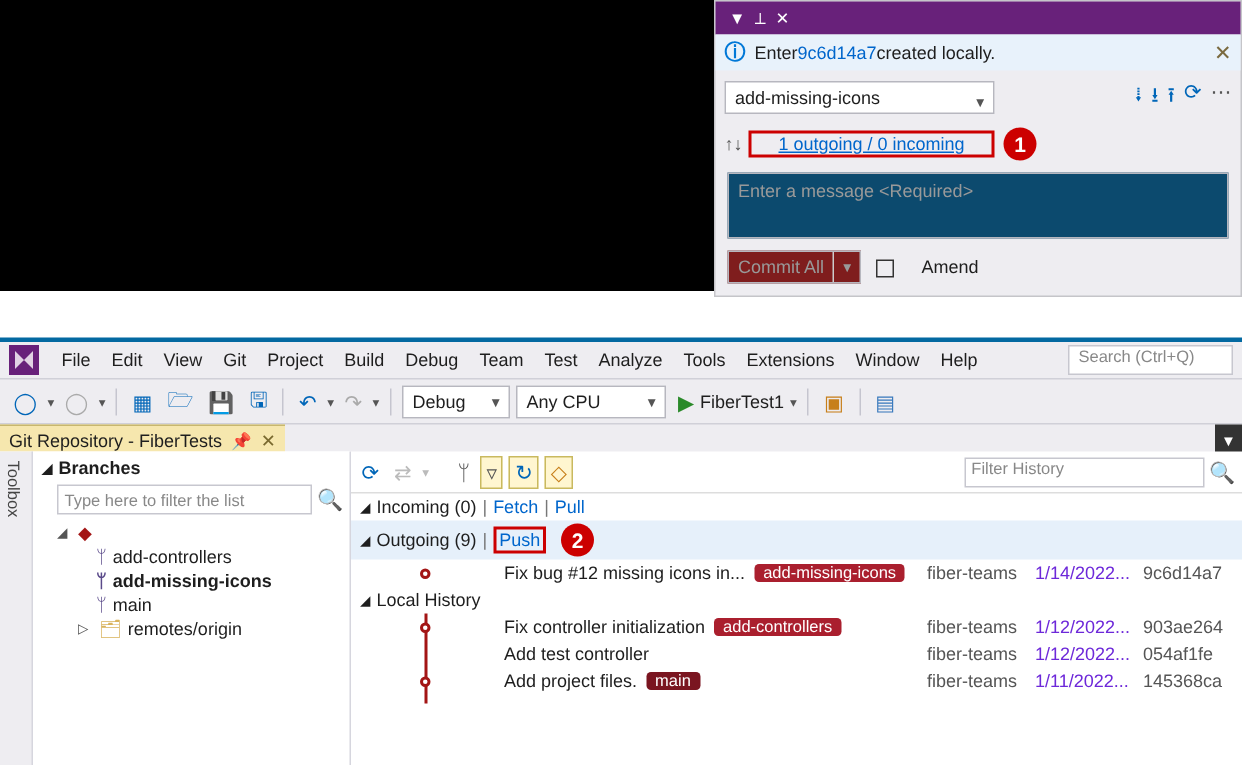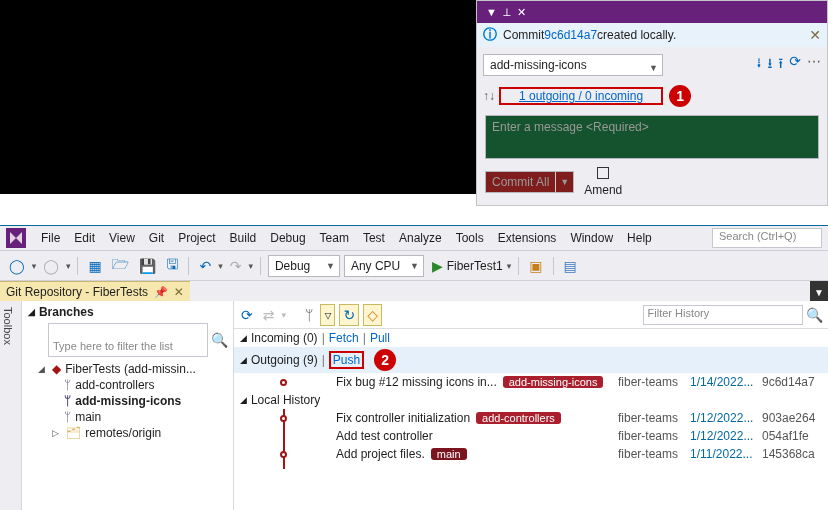--- a/index.html
+++ b/index.html
@@ -14,29 +14,29 @@
   .info-close { margin-left:auto; color:#7a6a3f; cursor:pointer; font-size:14px; }
   .branch-row { display:flex; align-items:center; padding:6px; }
   .branch-box { border:1px solid #b7b7bf; background:#fff; height:22px; line-height:20px; padding:0 6px; width:180px; position:relative; }
   .branch-dd { position:absolute; right:4px; top:3px; font-size:9px; color:#555; }
   .br-icons { margin-left:auto; display:flex; gap:6px; }
   .br-icons span { color:#0066b8; font-size:14px; cursor:pointer; }
   .outgoing-row { display:flex; align-items:center; padding:2px 6px 6px 6px; }
   .outgoing-row .swap { color:#555; font-size:12px; margin-right:4px; }
   .outgoing-link { color:#0066cc; text-decoration:underline; border:2px solid #c00; padding:0 18px; }
   .callout { background:#c00; color:#fff; border-radius:50%; width:22px; height:22px; display:inline-flex; align-items:center; justify-content:center; font-weight:bold; margin-left:6px; font-size:14px; }
-  .msg-box { margin:2px 8px 8px 8px; border:1px solid #b7b7bf; background:#14532d; height:44px; padding:4px 6px; color:#999; font-size:12px; }
+  .msg-box { margin:2px 8px 8px 8px; border:1px solid #b7b7bf; background:#0c4a6e; height:44px; padding:4px 6px; color:#999; font-size:12px; }
   .commit-row { display:flex; align-items:center; padding:0 8px 8px 8px; gap:10px; }
   .commit-btn { border:1px solid #b7b7bf; background:#7f1d1d; color:#999; height:22px; display:flex; align-items:center; }
   .commit-btn .lbl { padding:0 6px; border-right:1px solid #ccc; height:100%; display:flex; align-items:center; }
   .commit-btn .dd { padding:0 4px; font-size:9px; }
-  .amend { display:flex; align-items:center; gap:4px;flex-direction:column; }
+  .amend { display:flex; align-items:flex-end; gap:18px; }
   .amend .cb { width:12px; height:12px; border:1px solid #333; display:inline-block; }
 
-  .menu-region { position:absolute; left:0; top:225px; width:828px; border-top:1px solid #0369a1; }
+  .menu-region { position:absolute; left:0; top:225px; width:828px; border-top:3px solid #0369a1; }
   .menubar { display:flex; align-items:center; height:24px; padding:0 6px; background:#eeedf1; }
   .vs-logo { width:20px; height:20px; background:#68217a; margin-right:8px; position:relative; }
   .vs-logo::after { content:""; position:absolute; left:4px; top:4px; width:12px; height:12px; background:#fff; clip-path: polygon(0 100%, 100% 0, 100% 100%, 0 0); opacity:0.8; }
   .menubar .mi { padding:0 7px; cursor:pointer; }
   .search { margin-left:auto; border:1px solid #c7c7cf; background:#fff; height:20px; padding:1px 6px; color:#888; width:110px; font-size:11px; }
 
   .toolbar { display:flex; align-items:center; height:30px; background:#eeedf1; padding:0 6px; gap:4px; border-top:1px solid #d0d0d8; }
   .tb-btn { padding:2px 3px; color:#0066b8; cursor:pointer; font-size:14px; }
   .tb-sep { width:1px; height:18px; background:#c5c5cf; margin:0 3px; }
   .tb-dd { font-size:9px; color:#555; }
@@ -50,21 +50,21 @@
   .tab .close { color:#7a6a2f; font-size:12px; }
   .tabbar .expand { position:absolute; right:0; top:0; background:#333; color:#fff; width:18px; height:22px; display:flex; align-items:center; justify-content:center; font-size:10px; }
 
   .lower { position:absolute; left:0; top:301px; width:828px; height:209px; display:flex; background:#fff; }
   .side-col { width:22px; background:#eeedf1; border-right:1px solid #d6d6de; }
   .side-col .lbl { writing-mode: vertical-rl; padding:6px 2px; font-size:11px; color:#444; }
   .branches-pane { width:212px; border-right:1px solid #d6d6de; display:flex; flex-direction:column; background:#fff; position:relative; }
   .branches-head { padding:4px 6px; font-weight:600; display:flex; align-items:center; gap:4px; }
   .branches-head .tri { font-size:9px; }
   .filter-row { display:flex; align-items:center; gap:4px; padding:0 4px 4px 16px; }
-  .filter-input { border:1px solid #c7c7cf; padding:16px 4px; color:#888; flex:1; height:20px; font-size:11px;margin-left:10px; }
+  .filter-input { border:1px solid #c7c7cf; padding:4px 4px; color:#888; flex:1; height:20px; font-size:11px; }
   .search-ico { color:#555; font-size:14px; }
   .tree { padding-left:16px; }
   .tree-row { display:flex; align-items:center; gap:4px; padding:1px 0; }
   .tree-row .tri { font-size:9px; width:10px; color:#555; }
   .red-diamond { color:#a31515; font-size:12px; }
   .branch-ico { color:#5a4a8a; font-size:12px; }
   .folder-ico { color:#d9b35c; font-size:12px; }
   .bold { font-weight:600; }
 
   .history-pane { flex:1; display:flex; flex-direction:column; }
@@ -78,41 +78,41 @@
   .c-graph{width:98px;} .c-msg{flex:1;} .c-auth{width:72px;} .c-date{width:72px;} .c-id{width:66px;}
   .group-row { display:flex; align-items:center; padding:2px 6px; gap:4px; position:relative; }
   .group-row .tri { font-size:9px; }
   .link { color:#0066cc; cursor:pointer; }
   .link.boxred { border:2px solid #c00; padding:0 2px; }
   .active-row { background:#e6f0fa; }
   .commit-line { display:flex; align-items:center; padding:2px 0 2px 0; }
   .commit-line .graph { width:98px; text-align:center; color:#a31515; position:relative; }
   .commit-line .graph .dot { width:7px; height:7px; border:2px solid #a31515; border-radius:50%; display:inline-block; background:#fff; }
   .commit-line .msg { flex:1; padding-left:4px; display:flex; align-items:center; gap:6px; overflow:hidden; white-space:nowrap; }
-  .commit-line .auth { width:72px; color:#555; } .commit-line .date{width:72px; color:#0369a1;} .commit-line .id{width:66px; color:#555;}
+  .commit-line .auth { width:72px; color:#555; } .commit-line .date{width:72px; color:#6d28d9;} .commit-line .id{width:66px; color:#555;}
   .badge { color:#fff; border-radius:3px; padding:0 6px; font-size:11px; }
   .b-red { background:#aa1f2e; } .b-dark { background:#7a1520; }
   .vline { position:absolute; left:49px; width:2px; background:#a31515; }
 </style>
 </head>
 <body>
 
 <div class="top-black"></div>
 
 <div class="git-panel">
   <div class="git-title">
     <span class="icons">
       <span>▼</span>
       <span>⟂</span>
       <span>✕</span>
     </span>
   </div>
   <div class="info-bar">
     <span class="info-ico">ⓘ</span>
-    <span>Commit </span>
+    <span>Enter </span>
     <span class="commit-link">9c6d14a7</span>
     <span> created locally.</span>
     <span class="info-close">✕</span>
   </div>
   <div class="branch-row">
     <div class="branch-box">
       <span>add-missing-icons</span>
       <span class="branch-dd">▼</span>
     </div>
     <div class="br-icons">
@@ -175,21 +175,21 @@
     <span class="tb-sep"></span>
     <span class="tb-btn">↶</span>
       <span class="tb-dd">▾</span>
     <span class="tb-btn" style="color:#aaa">↷</span>
       <span class="tb-dd">▾</span>
     <span class="tb-sep"></span>
     <span class="combo" style="width:72px">
         <span>Debug</span>
         <span class="dd">▼</span>
       </span>
-    <span class="combo" style="width:80px">
+    <span class="combo" style="width:100px">
         <span>Any CPU</span>
         <span class="dd">▼</span>
       </span>
     <span class="run-btn">▶</span>
     <span>FiberTest1</span>
       <span class="tb-dd">▾</span>
     <span class="tb-sep"></span>
     <span class="tb-btn" style="color:#c77f1a">▣</span>
     <span class="tb-sep"></span>
     <span class="tb-btn" style="color:#3a7abd">▤</span>
@@ -214,21 +214,20 @@
       <span>Branches</span>
     </div>
     <div class="filter-row">
       <span class="filter-input">Type here to filter the list</span>
       <span class="search-ico">🔍</span>
     </div>
     <div class="tree">
       <div class="tree-row">
           <span class="tri">◢</span>
           <span class="red-diamond">◆</span>
-          <span>FiberTests (add-missin...</span>
         </div>
       <div class="tree-row" style="padding-left:26px">
           <span class="branch-ico">ᛘ</span>
           <span>add-controllers</span>
         </div>
       <div class="tree-row bold" style="padding-left:26px">
           <span class="branch-ico">ᛘ</span>
           <span>add-missing-icons</span>
         </div>
       <div class="tree-row" style="padding-left:26px">

